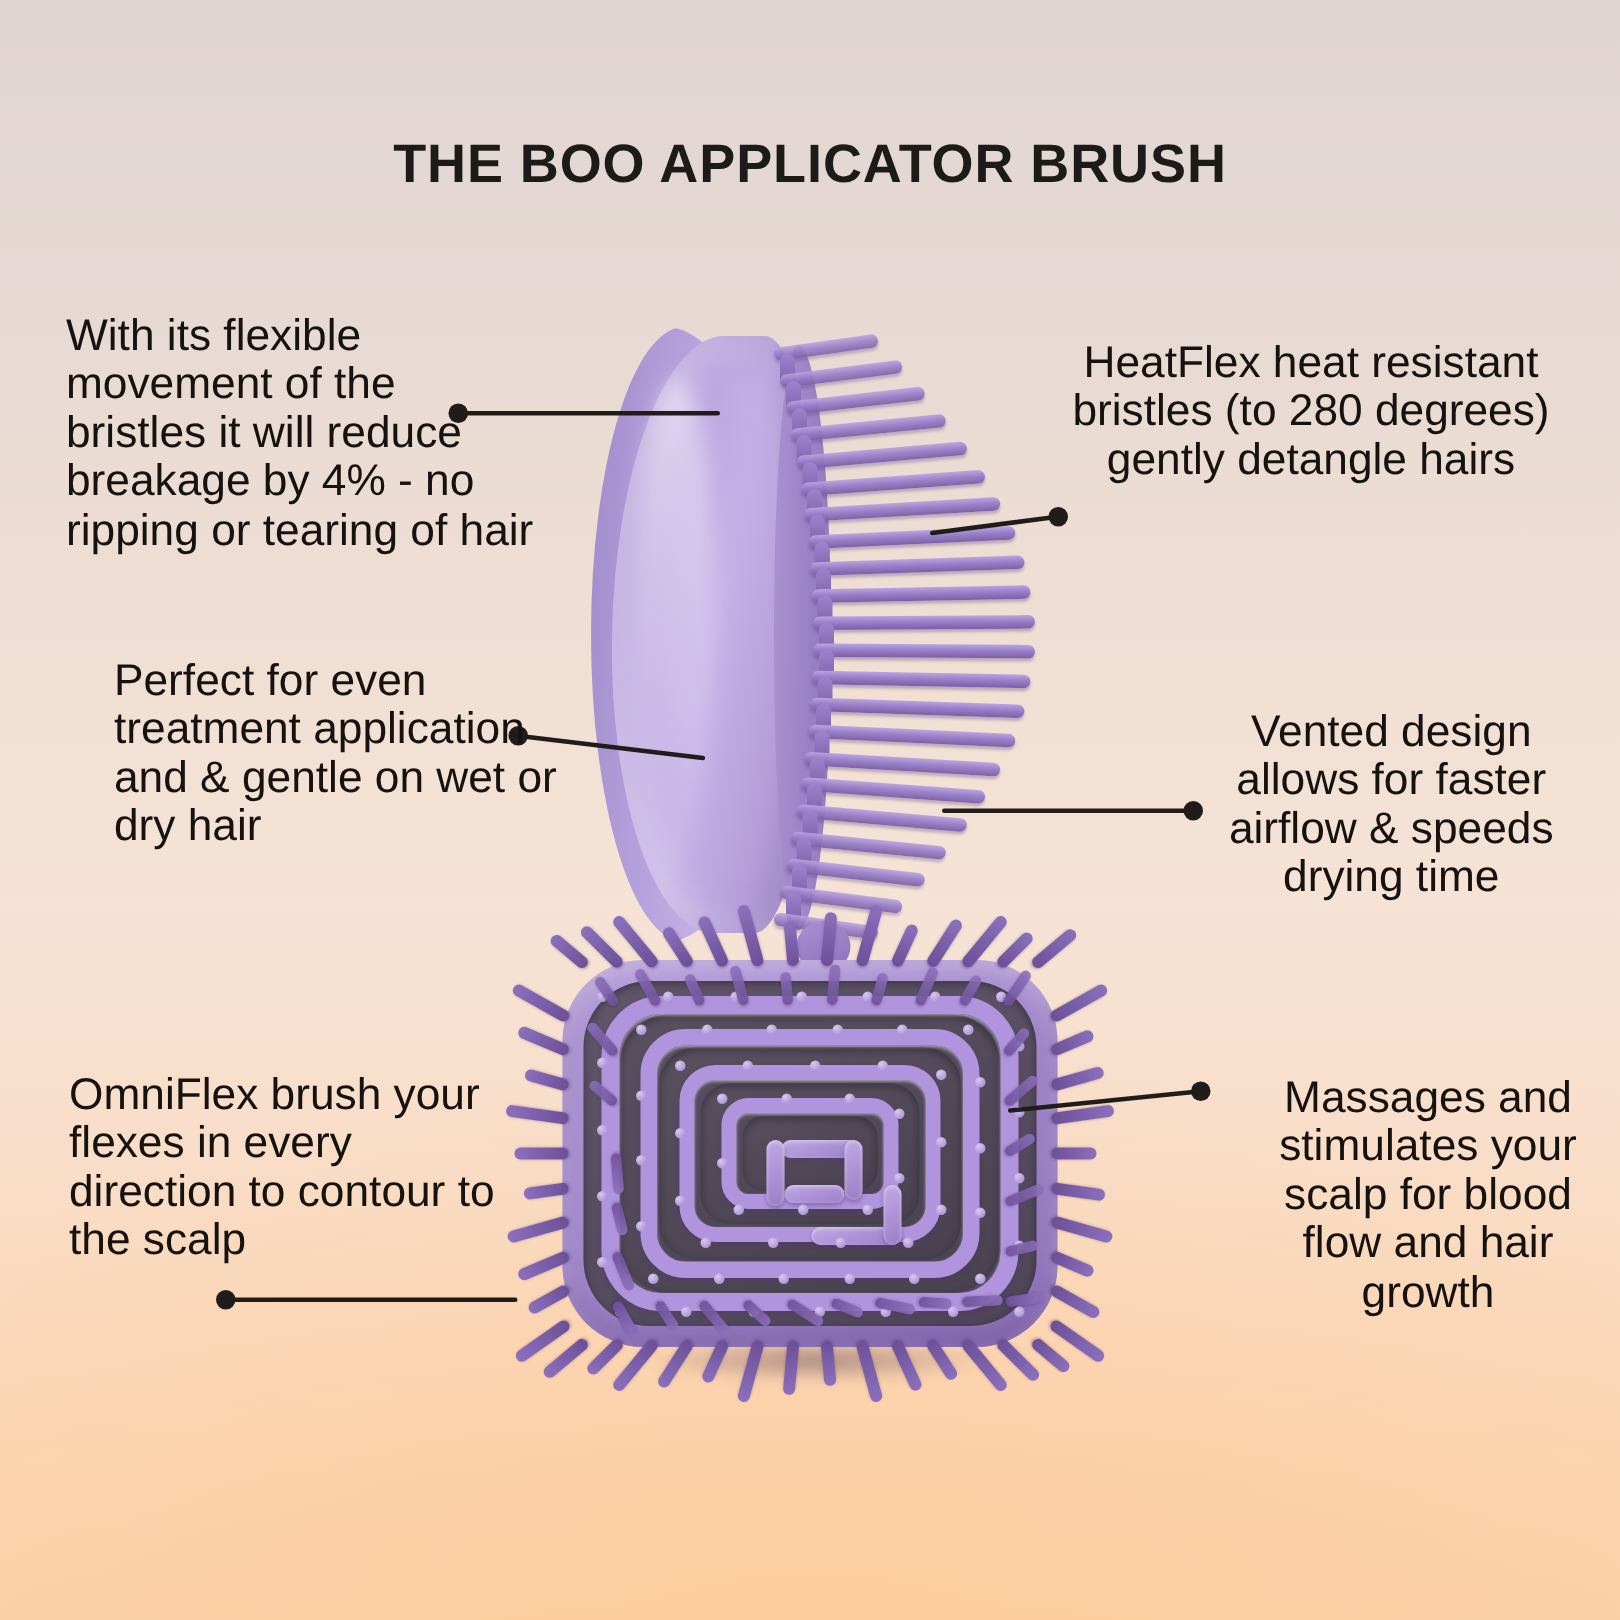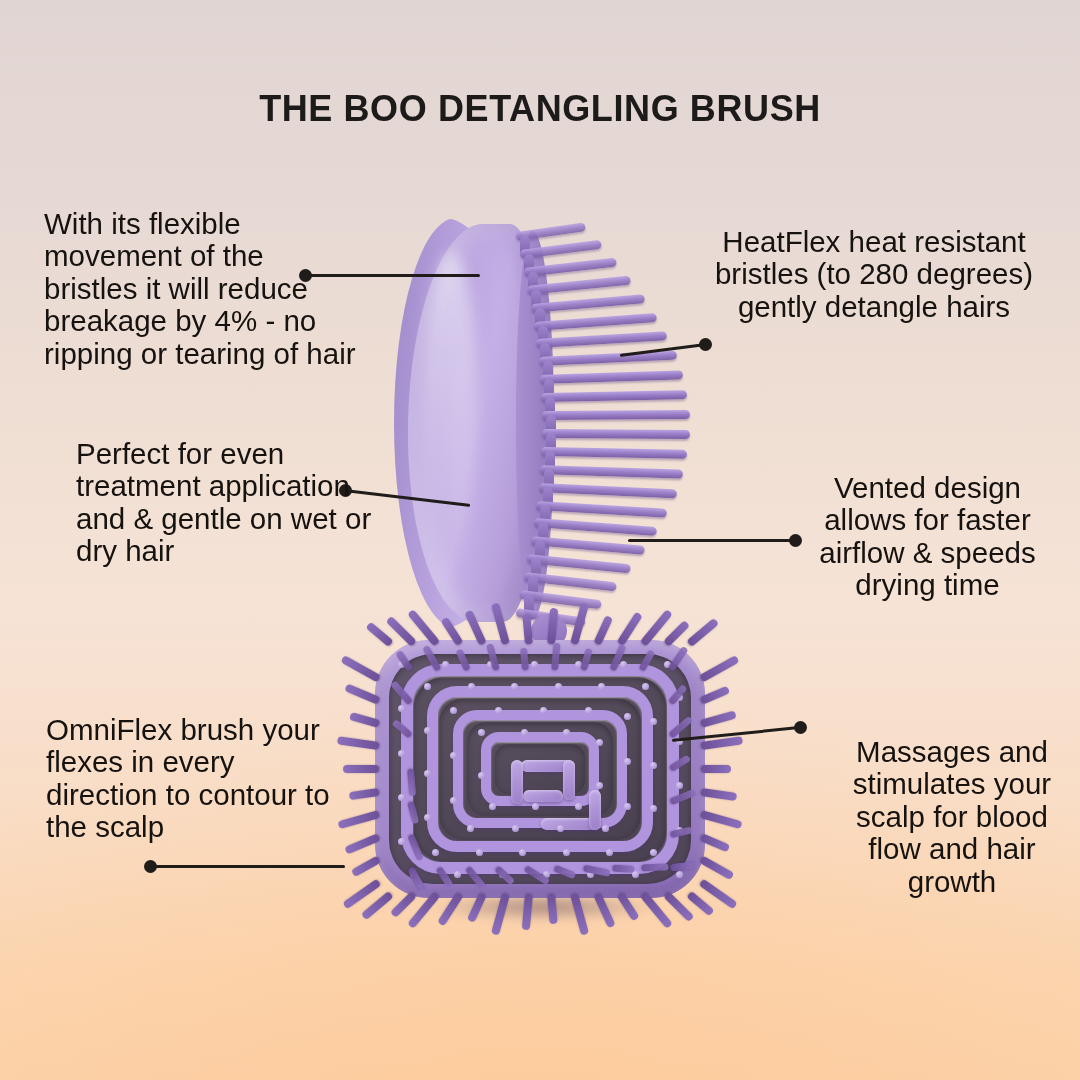--- a/index.html
+++ b/index.html
@@ -36,21 +36,21 @@
   
   .callout { position:absolute; color:#16120f; font-size:29.5px; line-height:1.1; }
   .callout.left  { text-align:left; }
   .callout.right { text-align:center; }
 
   #co-flex     { left:44px;  top:208px;  width:318px; }
   #co-perfect  { left:76px;  top:438px;  width:310px; }
   #co-omni     { left:46px;  top:714px;  width:300px; }
   #co-heat     { left:714px; top:226px;  width:320px; }
   #co-vented   { left:810px; top:472px;  width:235px; }
-  #co-massage  { left:838px; top:736px;  width:228px; }
+  #co-massage  { left:838px; top:716px;  width:228px; }
 
   
   .leader { position:absolute; }
   .leader .ln  { position:absolute; background:#201c1a; height:3px; transform-origin:0 50%; border-radius:2px; }
   .leader .dot { position:absolute; width:13px; height:13px; border-radius:50%; background:#201c1a; }
 
   
   #brush-side { position:absolute; left:398px; top:218px; width:300px; height:410px; }
 
   .side-body {
@@ -125,21 +125,21 @@
   }
   .knob{
     position:absolute; left:176px; top:-4px; width:36px; height:34px;
     border-radius:50%;
     background:linear-gradient(160deg,#a98fd2,#8d72bc);
   }
 </style>
 </head>
 <body>
 
-<div class="title">THE BOO DETANGLING BRUSH</div>
+<div class="title">THE BOO APPLICATOR BRUSH</div>
 
 <div id="brush-side">
   <div class="side-crescent"></div>
   <div class="side-body"></div>
   <div class="side-rim"></div>
   <div id="side-bristles">
       <div class="bristle-row" style="left: 118px; top: 14px; width: 70px; transform: rotate(-8deg); opacity: 0.88;"></div>
       <div class="bristle-stub" style="left: 122px; top: 18px; height: 21.9048px;"></div>
       <div class="bristle-row" style="left: 121.875px; top: 31.9048px; width: 81.6253px; transform: rotate(-7.2381deg); opacity: 0.9;"></div>
       <div class="bristle-stub" style="left: 125.875px; top: 35.9048px; height: 21.9048px;"></div>

